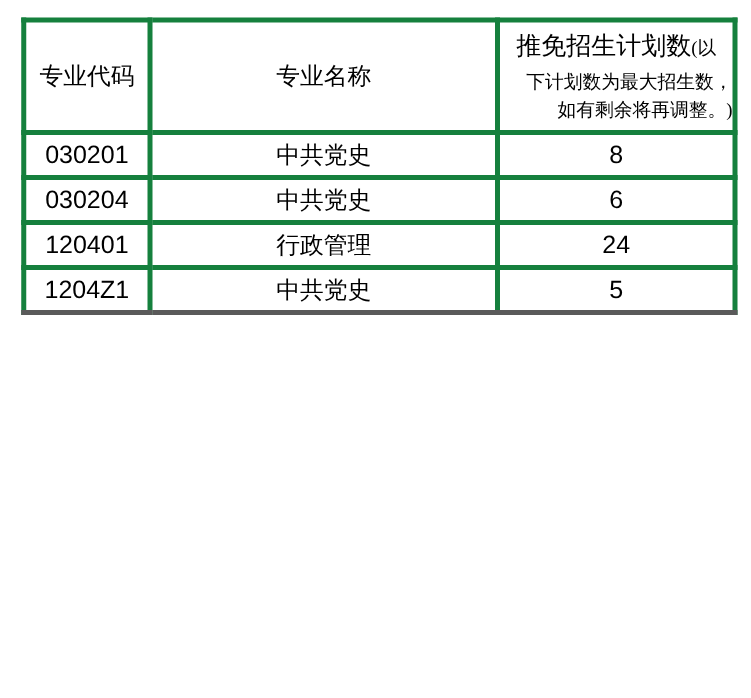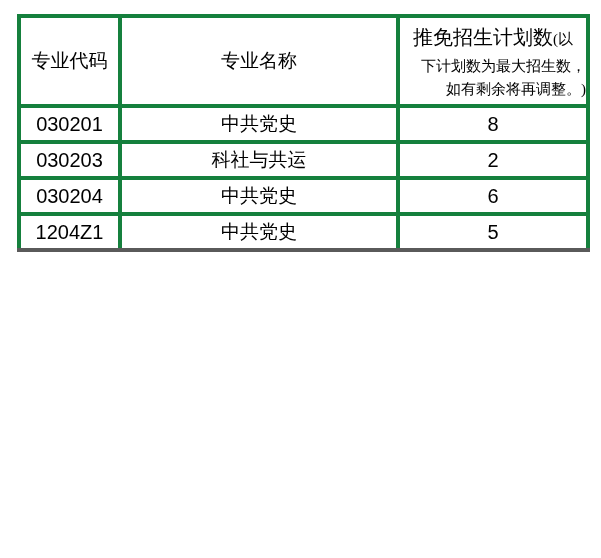--- a/index.html
+++ b/index.html
@@ -94,34 +94,34 @@
         <div class="quota-note-line indent">如有剩余将再调整。)</div>
       </td>
     </tr>
 
     <tr class="row-normal">
       <td class="num">030201</td>
       <td class="cn">中共党史</td>
       <td class="num">8</td>
     </tr>
 
-    <tr class="row-normal">
-      <td class="num">030203</td>
-      <td class="cn">科社与共运</td>
-      <td class="num">2</td>
-    </tr>
 
     <tr class="row-normal">
       <td class="num">030204</td>
       <td class="cn">中共党史</td>
       <td class="num">6</td>
     </tr>
 
 
 
+    <tr class="row-normal">
+      <td class="num">120401</td>
+      <td class="cn">行政管理</td>
+      <td class="num">24</td>
+    </tr>
 
 
     <tr class="row-normal">
       <td class="num">1204Z1</td>
       <td class="cn">中共党史</td>
       <td class="num">5</td>
     </tr>
   </tbody>
 </table>
 

